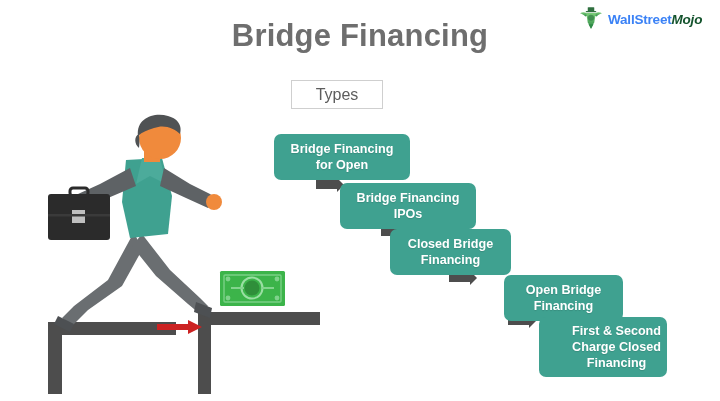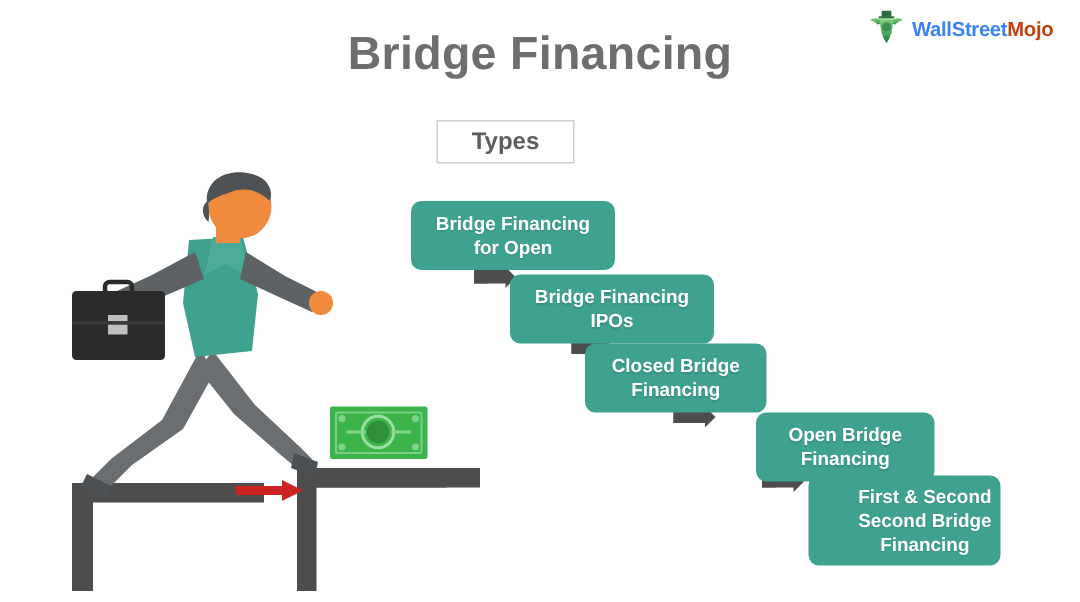--- a/index.html
+++ b/index.html
@@ -29,21 +29,21 @@
     gap: 4px;
   }
   #logo-mark { width: 26px; height: 26px; display: block; }
   #logo-text {
     font-size: 13.5px;
     font-weight: bold;
     letter-spacing: -0.2px;
     white-space: nowrap;
   }
   .logo-part-a { color: #3b82f6; }
-  .logo-part-b { color: #c2410c; }
+  .logo-part-b { color: #14532d; font-style: italic; }
 
   
   #page-title {
     position: absolute;
     top: 18px;
     left: 0;
     width: 720px;
     text-align: center;
     font-size: 31px;
     font-weight: bold;
@@ -57,21 +57,21 @@
     top: 80px;
     left: 291px;
     width: 92px;
     height: 29px;
     border: 1.5px solid #cfcfcf;
     background: #ffffff;
     display: flex;
     align-items: center;
     justify-content: center;
     font-size: 16px;
-    font-weight: bold;
+    font-weight: normal;
     color: #5d5d5d;
   }
 
   
   .step-box {
     position: absolute;
     background: #3fa190;
     border-radius: 7px;
     color: #ffffff;
     font-size: 12.6px;
@@ -285,18 +285,18 @@
   <div class="step-box" style="left:481px; top:275px; width:119px; height:46px;margin-left:23px;">
     <div>
       <div>Open Bridge</div>
       <div>Financing</div>
     </div>
   </div>
 
   <div class="step-box" style="left:539px; top:317px; width:128px; height:60px;justify-content:flex-end;">
     <div>
       <div>First &amp; Second</div>
-      <div>Second Bridge</div>
+      <div>Charge Closed</div>
       <div>Financing</div>
     </div>
   </div>
 
 </div>
 
 </body></html>

